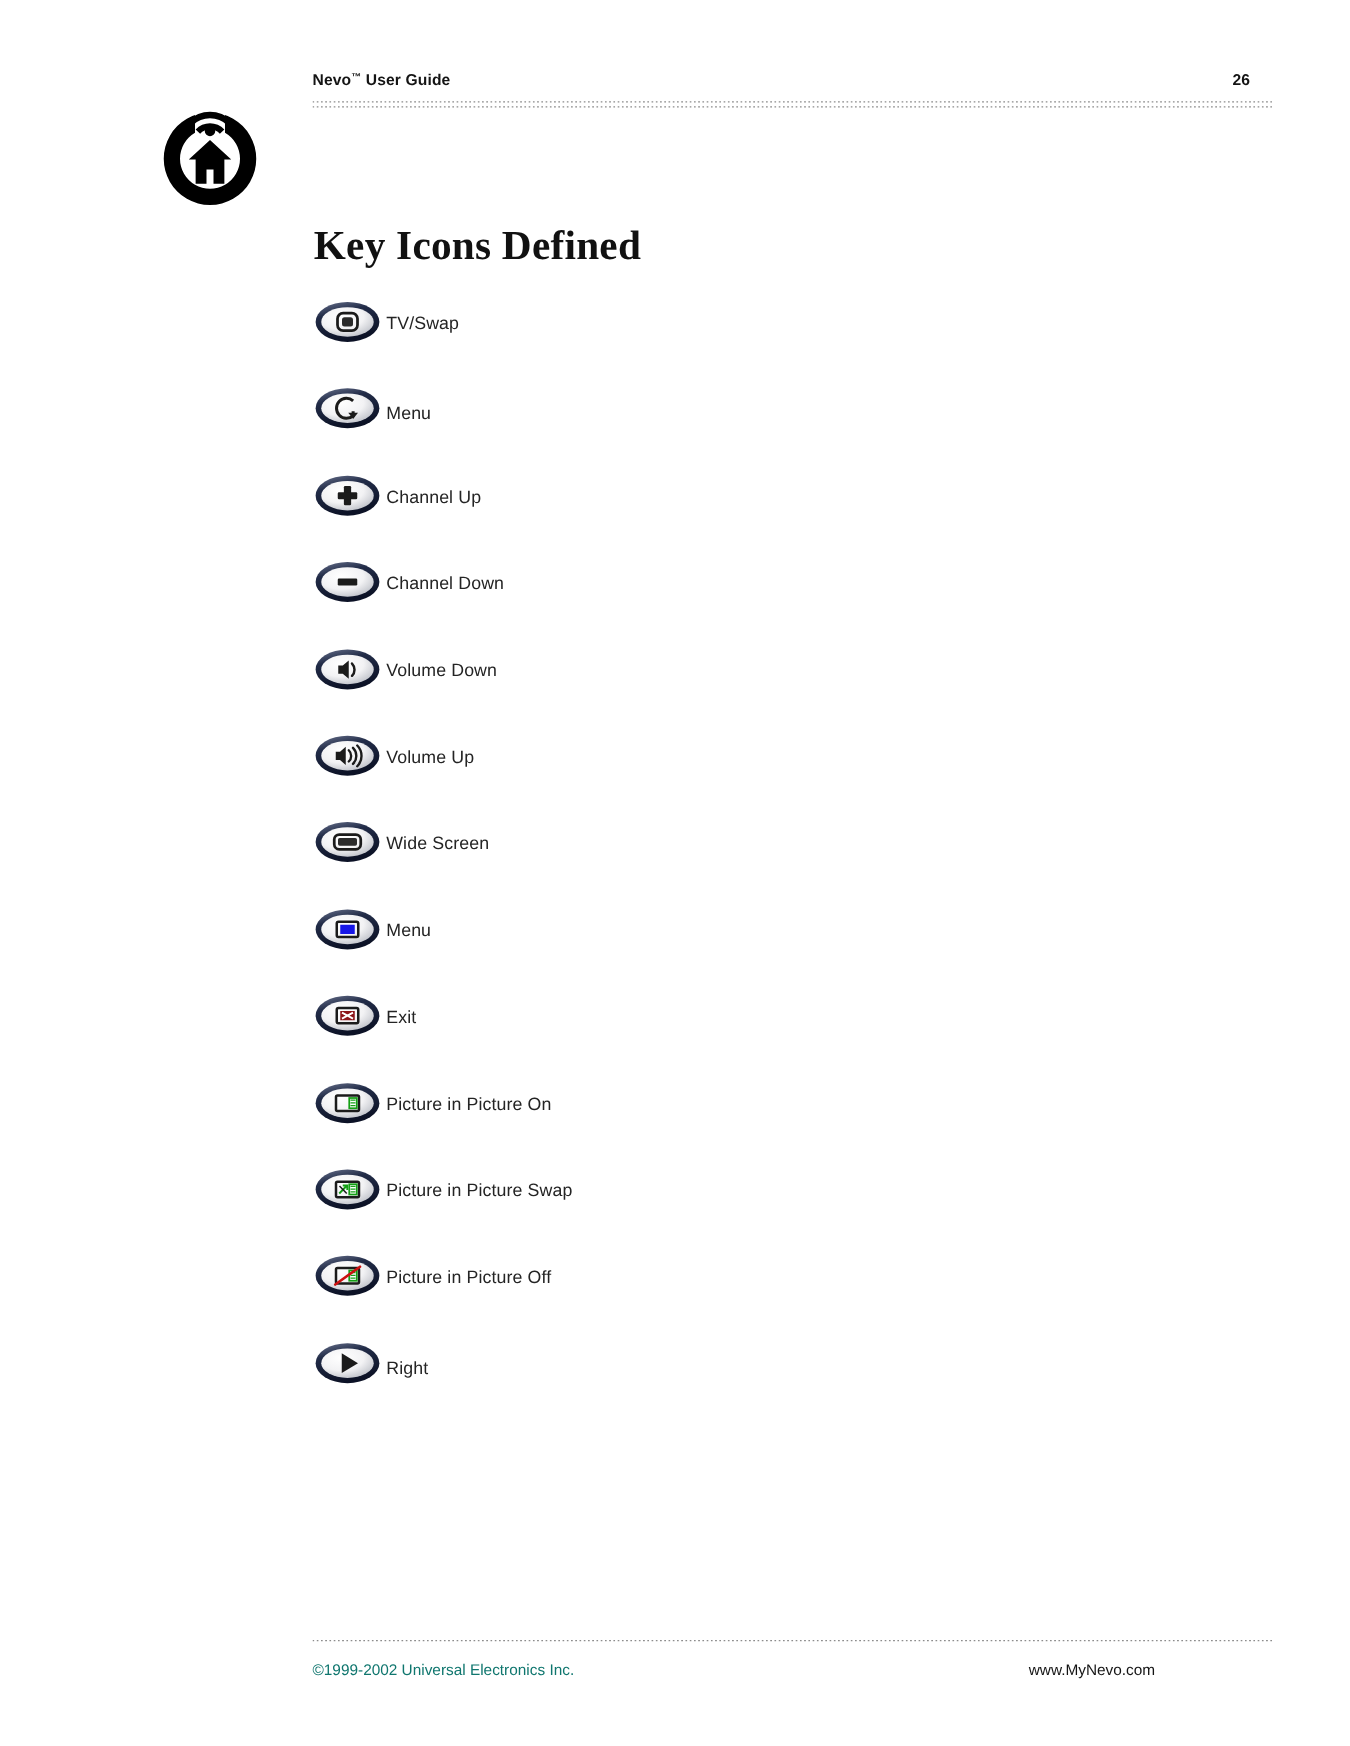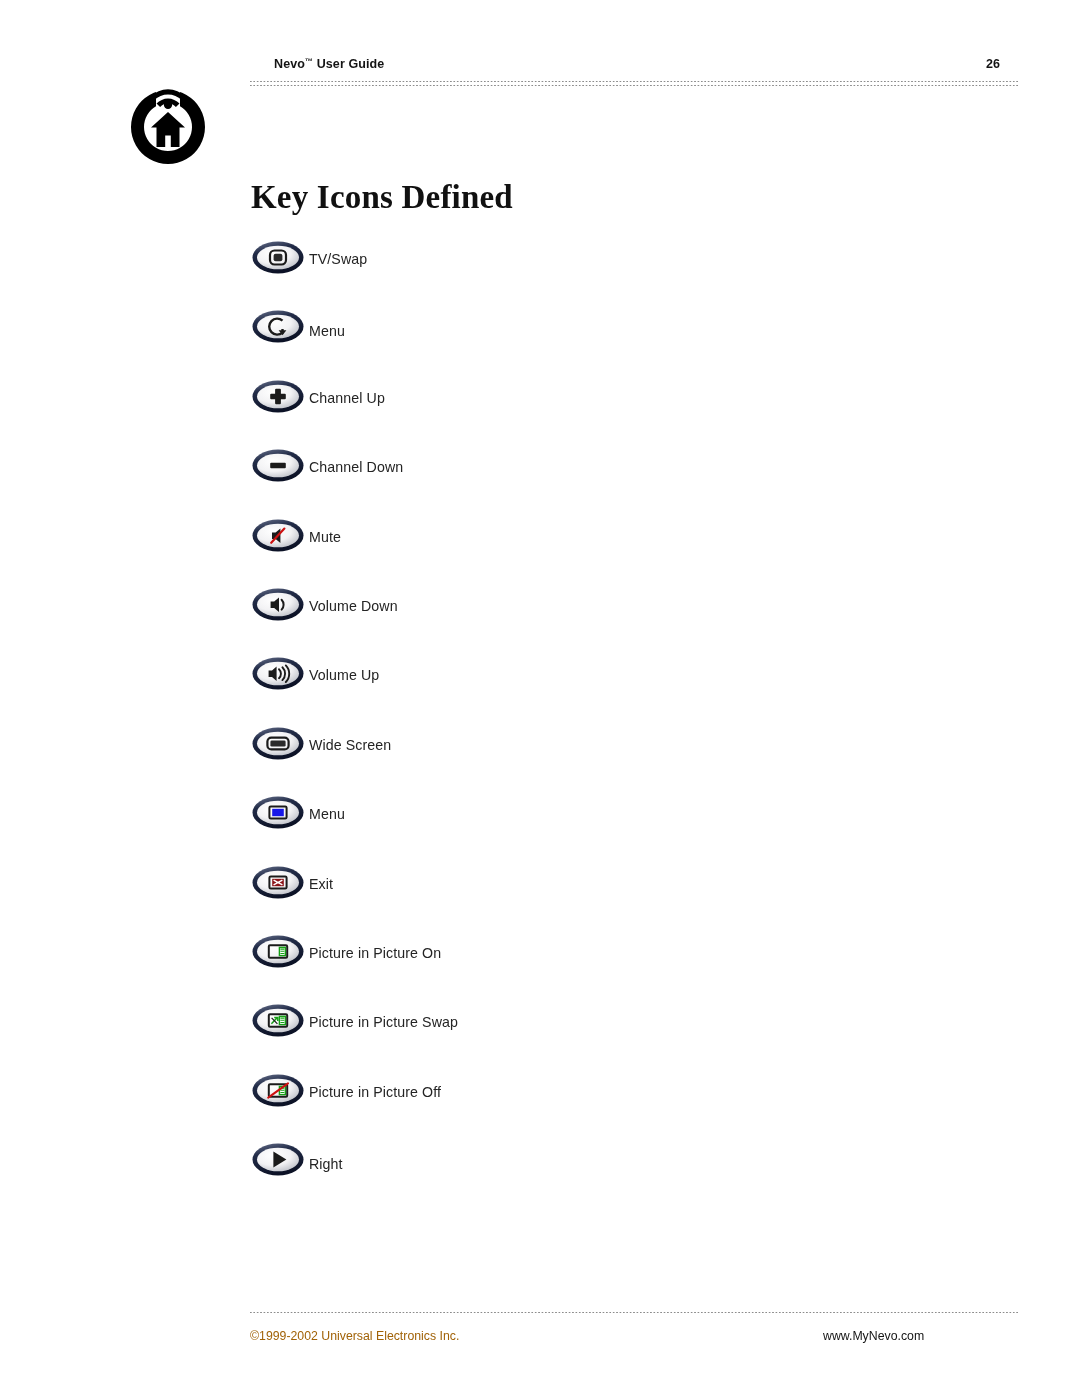--- a/index.html
+++ b/index.html
@@ -22,21 +22,20 @@
     width: 768px; height: 30px;
   }
   .header-title {
     position: absolute;
     left: 0; top: 0;
     font-size: 12.5px;
     font-weight: bold;
     letter-spacing: .1px;
     color: #141414;
     white-space: nowrap;
-    margin-left: 24px;
   }
   .header-title sup {
     font-size: 8px;
     vertical-align: top;
     line-height: 1;
     position: relative;
     top: 1px;
   }
   .header-pageno {
     position: absolute;
@@ -108,21 +107,21 @@
   .page-footer {
     position: absolute;
     left: 250px; top: 1312px;
     width: 768px; height: 50px;
   }
   .footer-rule { top: 0; }
   .footer-copy {
     position: absolute;
     left: 0; top: 17px;
     font-size: 12.3px;
-    color: #a16207;
+    color: #0f766e;
     white-space: nowrap;
     text-align: right;
   }
   .footer-url {
     position: absolute;
     left: 573px; top: 17px;
     font-size: 12.3px;
     color: #141414;
     white-space: nowrap;
   }
@@ -215,31 +214,20 @@
     <span class="key-icon">
       <svg width="54" height="35" viewBox="0 0 54 35">
         <ellipse cx="27" cy="17.5" rx="25.5" ry="16" fill="url(#ring0)"></ellipse>
         <ellipse cx="27" cy="17.5" rx="21" ry="11.8" fill="url(#face0)"></ellipse>
         <rect x="19.2" y="14.7" width="15.6" height="5.6" rx="1" fill="#1b1b1b"></rect>
       </svg>
     </span>
     <span class="icon-label">Channel Down</span>
   </div>
 
-  <div class="icon-row">
-    <span class="key-icon">
-      <svg width="54" height="35" viewBox="0 0 54 35">
-        <ellipse cx="27" cy="17.5" rx="25.5" ry="16" fill="url(#ring0)"></ellipse>
-        <ellipse cx="27" cy="17.5" rx="21" ry="11.8" fill="url(#face0)"></ellipse>
-        <path d="M21 14.4 h3.6 L29.4 10.4 v14.6 L24.6 21 H21 Z" fill="#1b1b1b"></path>
-        <line x1="20.2" y1="24.8" x2="33.4" y2="10.6" stroke="#cc1111" stroke-width="2.2" stroke-linecap="round"></line>
-      </svg>
-    </span>
-    <span class="icon-label">Mute</span>
-  </div>
 
   <div class="icon-row">
     <span class="key-icon">
       <svg width="54" height="35" viewBox="0 0 54 35">
         <ellipse cx="27" cy="17.5" rx="25.5" ry="16" fill="url(#ring0)"></ellipse>
         <ellipse cx="27" cy="17.5" rx="21" ry="11.8" fill="url(#face0)"></ellipse>
         <path d="M19.6 14.4 h3.6 L28 10.4 v14.6 L23.2 21 h-3.6 Z" fill="#1b1b1b"></path>
         <path d="M30.6 12.8 a7 7 0 0 1 0 9.8" fill="none" stroke="#1b1b1b" stroke-width="2" stroke-linecap="round"></path>
       </svg>
     </span>

